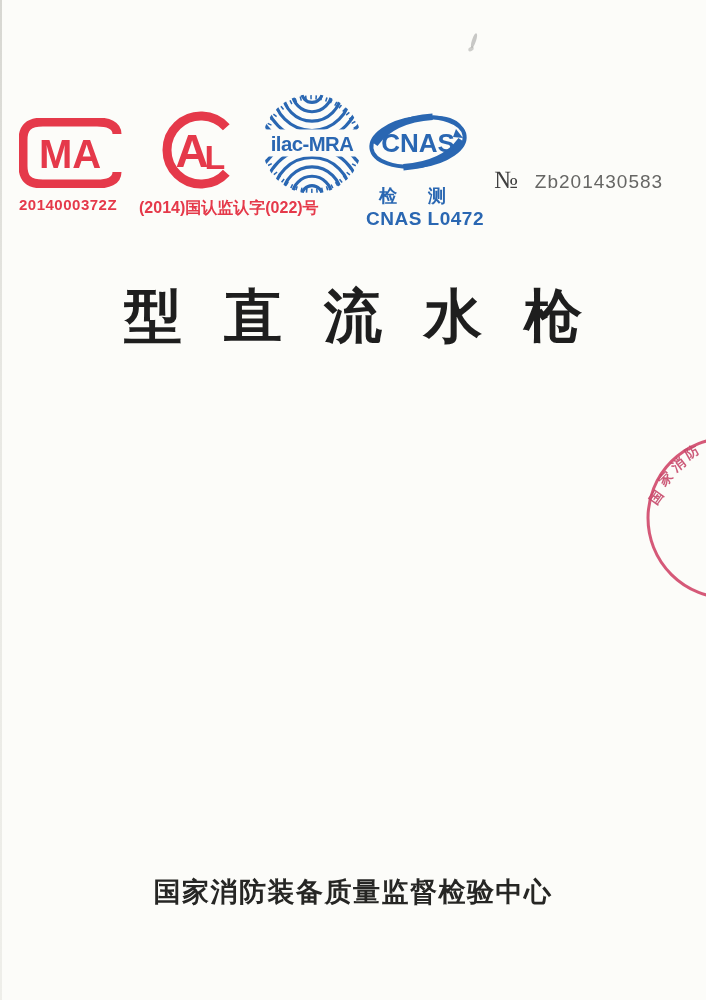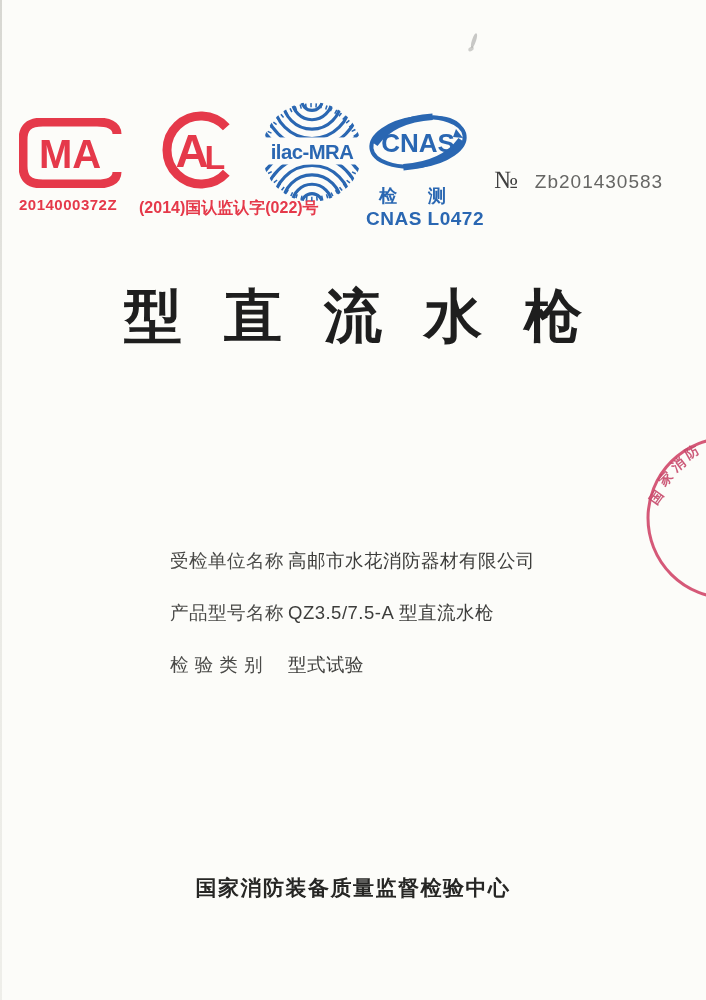--- a/index.html
+++ b/index.html
@@ -30,21 +30,21 @@
   .logo-cma{position:absolute;left:19px;top:118px;width:112px;text-align:left;}
   .logo-cma .regno{
     margin-top:4px;font-size:15px;font-weight:bold;color:#e5394a;
     letter-spacing:.5px;white-space:nowrap;
   }
   .logo-al{position:absolute;left:139px;top:108px;width:124px;text-align:center;}
   .logo-al .certno{
     margin-top:2px;font-size:16px;font-weight:bold;color:#e5394a;
     white-space:nowrap;letter-spacing:0;
   }
-  .logo-ilac{position:absolute;left:258px;top:100px;width:108px;height:104px;}
+  .logo-ilac{position:absolute;left:258px;top:92px;width:108px;height:104px;}
   .logo-cnas{position:absolute;left:366px;top:112px;width:116px;text-align:left;}
   .logo-cnas .cnas-sub1{
     margin-top:6px;font-size:18px;font-weight:bold;color:#2a67b2;
     letter-spacing:13px;text-indent:13px;white-space:nowrap;
   }
   .logo-cnas .cnas-sub2{
     margin-top:0;font-size:19px;font-weight:bold;color:#2a67b2;
     letter-spacing:.5px;white-space:nowrap;
   }
   
@@ -70,21 +70,21 @@
   .field-row{display:flex;align-items:baseline;margin-bottom:27px;white-space:nowrap;}
   .field-row:nth-child(3){margin-bottom:0;}
   .field-label{
     width:104px;margin-right:14px;font-size:18.5px;color:#4a4a48;
     letter-spacing:.5px;flex:none;
   }
   .field-value{font-size:18.5px;color:#3d3d3b;letter-spacing:.5px;}
   
   .org-name{
     position:absolute;left:0;top:874px;width:706px;
-    text-align:center;font-size:21px;font-weight:600;color:#262624;
+    text-align:center;font-size:27px;font-weight:600;color:#262624;
     letter-spacing:1.5px;white-space:nowrap;
   }
   
   .stamp{position:absolute;left:598px;top:432px;width:170px;height:175px;}
 </style>
 </head>
 <body>
 
 <div class="page">
   <div class="scan-edge-left"></div>
@@ -160,29 +160,15 @@
   <svg class="stamp" viewBox="0 0 170 175">
     <circle cx="130" cy="86" r="80" fill="none" stroke="#d14b6d" stroke-width="3" opacity="0.92"></circle>
     <g fill="#c7496b" font-size="13.5" font-weight="bold" text-anchor="middle" opacity="0.9">
       <text x="62" y="68" transform="rotate(-54 62 68)">国</text>
       <text x="71" y="50" transform="rotate(-46 71 50)">家</text>
       <text x="83" y="36" transform="rotate(-38 83 36)">消</text>
       <text x="96" y="24" transform="rotate(-30 96 24)">防</text>
     </g>
   </svg>
 
-  <div class="fields">
-    <div class="field-row">
-      <span class="field-label">受检单位名称</span>
-      <span class="field-value">高邮市水花消防器材有限公司</span>
-    </div>
-    <div class="field-row">
-      <span class="field-label">产品型号名称</span>
-      <span class="field-value">QZ3.5/7.5-A 型直流水枪</span>
-    </div>
-    <div class="field-row">
-      <span class="field-label">检 验 类 别</span>
-      <span class="field-value">型式试验</span>
-    </div>
-  </div>
 
   <div class="org-name">国家消防装备质量监督检验中心</div>
 </div>
 
 </body></html>

